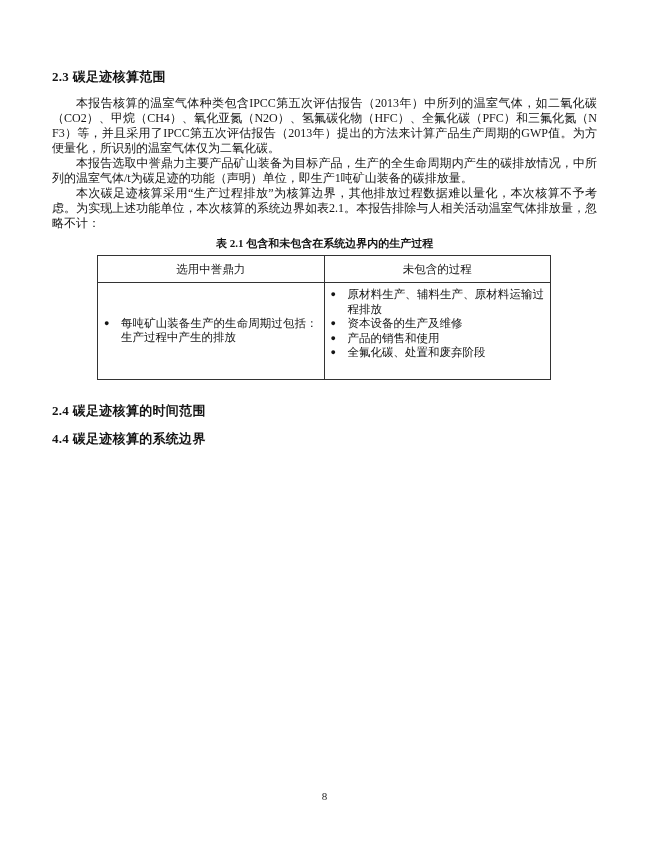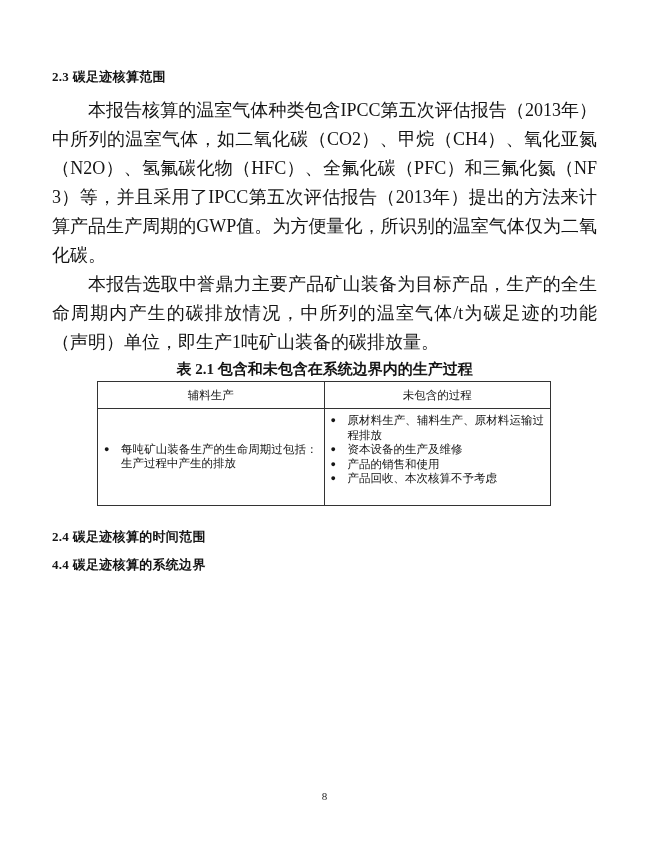--- a/index.html
+++ b/index.html
@@ -19,30 +19,30 @@
   .sec-heading {
     font-size:13px;
     font-weight:bold;
     margin:0 0 11px 0;
     line-height:17px;
     letter-spacing:0.3px;
   }
   .sec-heading.mt-after-table { margin-top:22px; }
   .sec-heading.mt-small { margin-top:8px; margin-bottom:0; }
   .body-para {
-    font-size:18px;
-    line-height:29px;
+    font-size:12px;
+    line-height:15px;
     margin:0;
     text-align:justify;
     text-indent:2em;
     word-break:break-all;
   }
   .table-caption {
     margin-top:5px;
-    font-size:15px;
+    font-size:11px;
     font-weight:bold;
     text-align:center;
     line-height:15px;
   }
   .proc-table {
     margin:4px 0 0 45px;
     width:454px;
     border-collapse:collapse;
     table-layout:fixed;
   }
@@ -83,27 +83,28 @@
 </head>
 <body>
 
 <div class="page">
   <div class="content">
 
     <h2 class="sec-heading">2.3 碳足迹核算范围</h2>
 
     <p class="body-para">本报告核算的温室气体种类包含IPCC第五次评估报告（2013年）中所列的温室气体，如二氧化碳（CO2）、甲烷（CH4）、氧化亚氮（N2O）、氢氟碳化物（HFC）、全氟化碳（PFC）和三氟化氮（NF3）等，并且采用了IPCC第五次评估报告（2013年）提出的方法来计算产品生产周期的GWP值。为方便量化，所识别的温室气体仅为二氧化碳。</p>
     <p class="body-para">本报告选取中誉鼎力主要产品矿山装备为目标产品，生产的全生命周期内产生的碳排放情况，中所列的温室气体/t为碳足迹的功能（声明）单位，即生产1吨矿山装备的碳排放量。</p>
+    <p class="body-para">本次碳足迹核算采用“生产过程排放”为核算边界，其他排放过程数据难以量化，本次核算不予考虑。为实现上述功能单位，本次核算的系统边界如表2.1。本报告排除与人相关活动温室气体排放量，忽略不计：</p>
 
     <div class="table-caption">表 2.1 包含和未包含在系统边界内的生产过程</div>
 
     <table class="proc-table">
       <thead>
         <tr>
-          <th>辅料生产</th>
+          <th>选用中誉鼎力</th>
           <th>未包含的过程</th>
         </tr>
       </thead>
       <tbody>
         <tr>
           <td class="cell-included">
             <div class="bullet-item">
               <span class="bullet">●</span>
               <span class="btext">每吨矿山装备生产的生命周期过包括：生产过程中产生的排放</span>
             </div>
@@ -116,21 +117,21 @@
             <div class="bullet-item">
               <span class="bullet">●</span>
               <span class="btext">资本设备的生产及维修</span>
             </div>
             <div class="bullet-item">
               <span class="bullet">●</span>
               <span class="btext">产品的销售和使用</span>
             </div>
             <div class="bullet-item">
               <span class="bullet">●</span>
-              <span class="btext">产品回收、本次核算不予考虑</span>
+              <span class="btext">全氟化碳、处置和废弃阶段</span>
             </div>
           </td>
         </tr>
       </tbody>
     </table>
 
     <h2 class="sec-heading mt-after-table">2.4 碳足迹核算的时间范围</h2>
 
 
     <h2 class="sec-heading mt-small">4.4 碳足迹核算的系统边界</h2>

